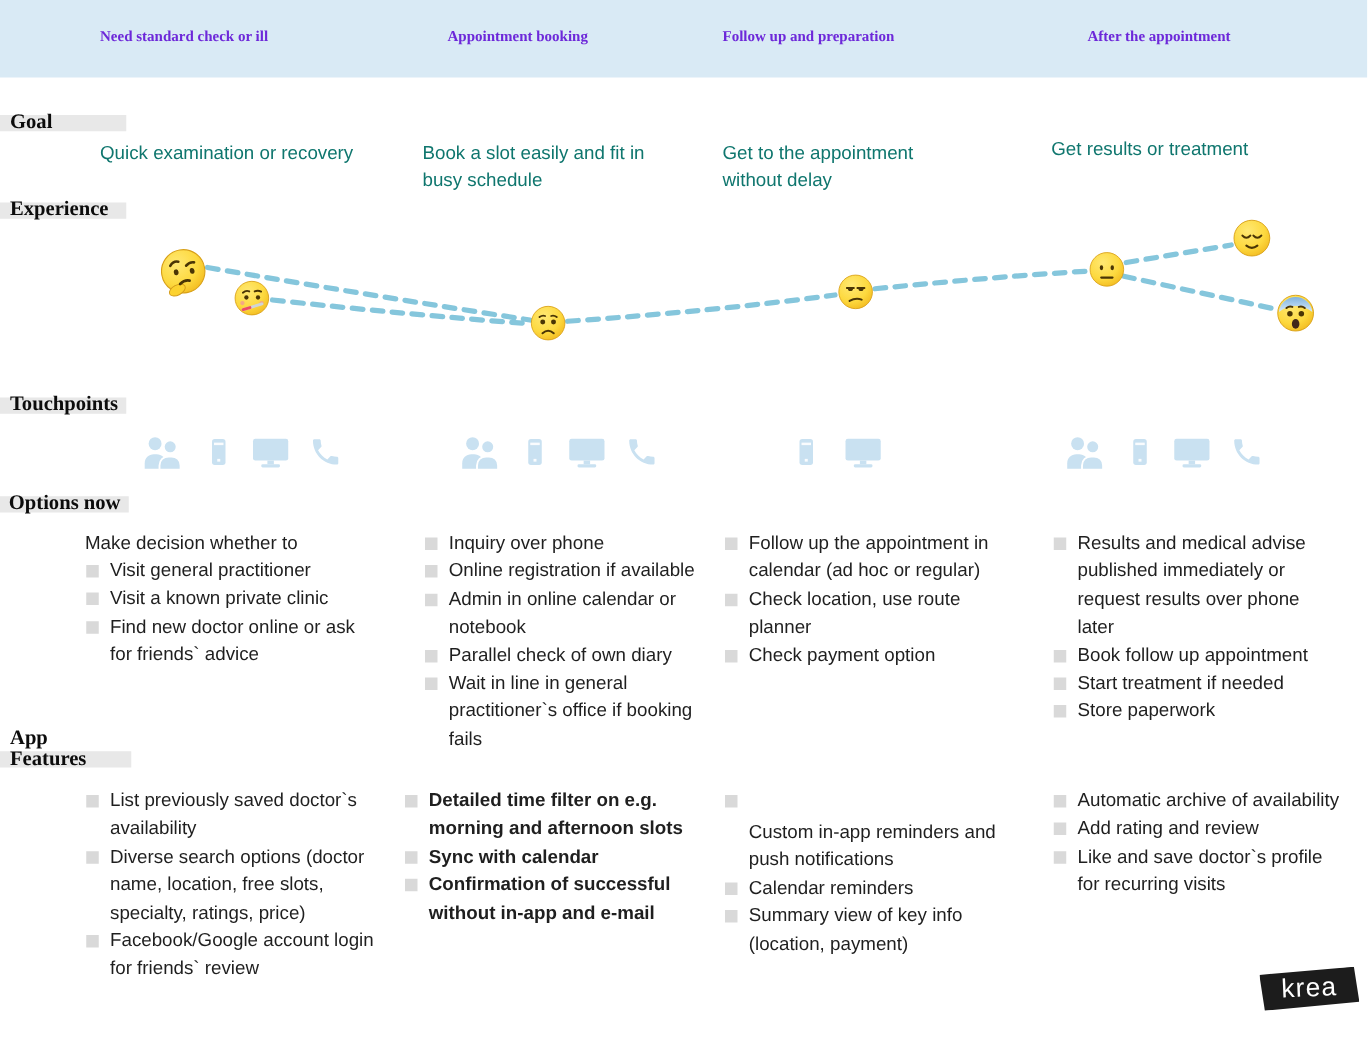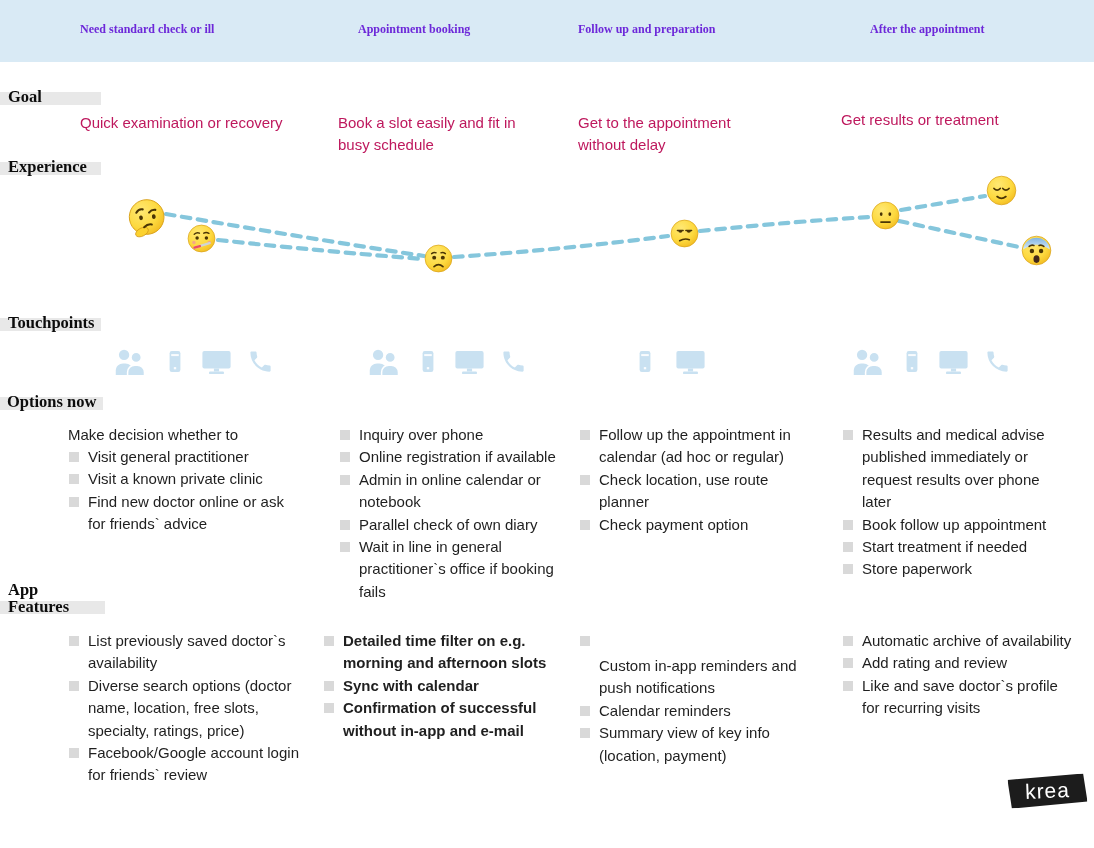--- a/index.html
+++ b/index.html
@@ -4,21 +4,21 @@
 <style>
   html,body{margin:0;padding:0;background:#fff;}
   .canvas{position:relative;width:1094px;height:848px;background:#ffffff;overflow:hidden;
           font-family:"Liberation Sans",sans-serif;color:#1f1f1f;}
   .band{position:absolute;left:0;top:0;width:1094px;height:62px;}
   .colhead{position:absolute;top:22px;font-family:"Liberation Serif",serif;font-weight:700;
            font-size:12px;color:#6d28d9;white-space:nowrap;}
   .rowlabel{position:absolute;font-family:"Liberation Serif",serif;font-weight:700;
             font-size:16.5px;color:#0c0c0c;z-index:3;white-space:pre;}
   .labelbar{position:absolute;height:13px;background:#e8e8e8;z-index:2;}
-  .goaltext{position:absolute;font-size:15px;line-height:22px;color:#be185d;}
+  .goaltext{position:absolute;font-size:15px;line-height:22px;color:#0f766e;}
   .listcol{position:absolute;}
   .bullet-row{display:flex;align-items:flex-start;}
   .sq{width:10px;height:10px;background:#d9d9d9;margin:6px 9px 0 0;flex:none;}
   .itext{font-size:15px;line-height:22.4px;color:#1f1f1f;}
   .intro{font-size:15px;line-height:22.4px;color:#1f1f1f;position:absolute;}
   .tp-icon{position:absolute;}
   .emoji{position:absolute;z-index:5;}
   #curve-layer{position:absolute;left:0;top:0;z-index:4;pointer-events:none;}
   .logo{position:absolute;left:1008px;top:775px;width:79px;height:32px;background:#1c1c1c;
         transform:rotate(-2.5deg);display:flex;align-items:center;justify-content:center;

